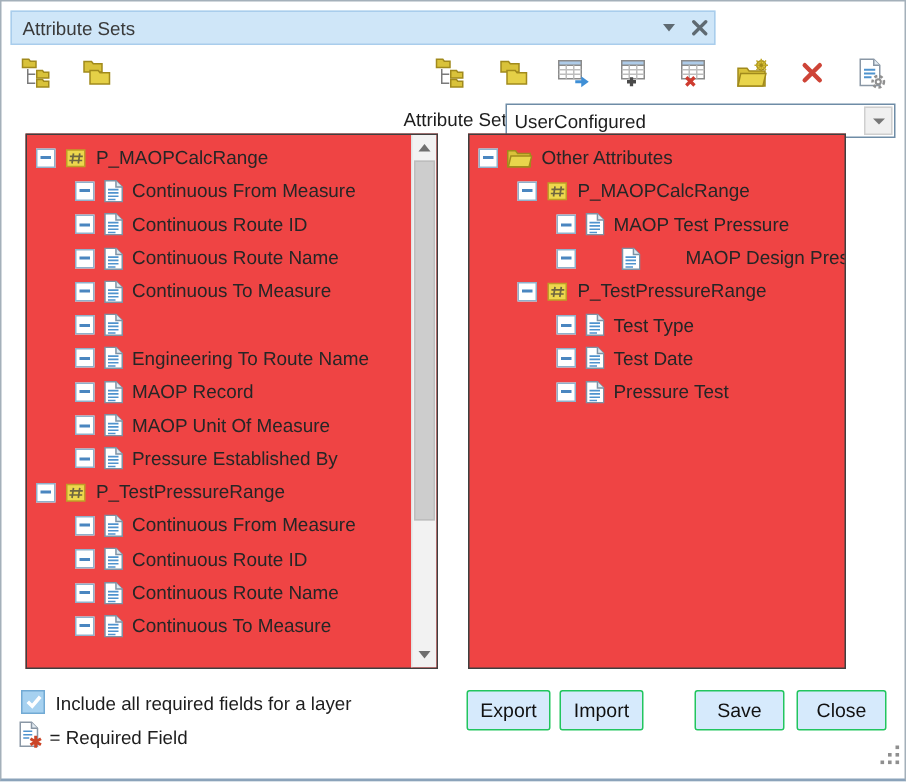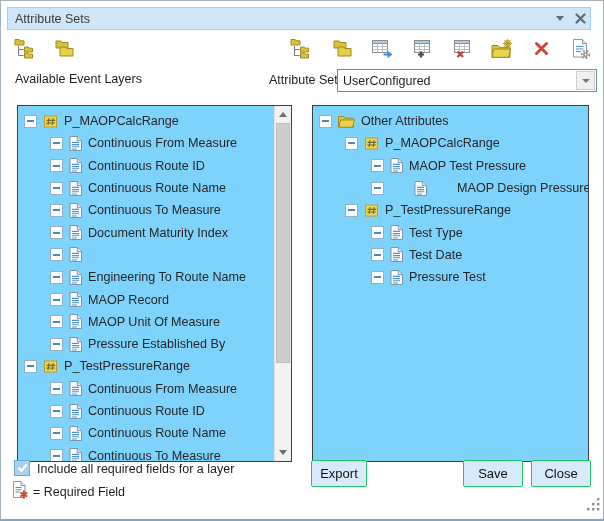--- a/index.html
+++ b/index.html
@@ -3,21 +3,21 @@
 <meta charset="utf-8">
 <style>
   html,body{margin:0;padding:0;background:#eef1f4;}
   .window{
     position:relative;width:604px;height:521px;background:#fff;
     border:1px solid #a4b0ba;border-bottom:2px solid #8ba3ba;box-sizing:border-box;
     font-family:"Liberation Sans",sans-serif;color:#2b2b2b;overflow:hidden;
   }
   
   .titlebar{
-    position:absolute;left:6px;top:6px;width:584px;height:23px;
+    position:absolute;left:6px;top:6px;width:470px;height:23px;
     background:#cfe6f8;border:1px solid #a9cdec;box-sizing:border-box;
     display:flex;align-items:center;
   }
   .titlebar .title{font-size:12.5px;color:#3a3a3a;padding-left:7px;flex:1;}
   .tb-btn{width:20px;height:19px;display:flex;align-items:center;justify-content:center;cursor:default;}
   .tri-down-sm{width:0;height:0;border-left:4px solid transparent;border-right:4px solid transparent;border-top:5px solid #5f6a72;}
   
   .toolbar-left{position:absolute;left:12px;top:36px;display:flex;gap:13px;}
   .toolbar-right{position:absolute;right:9px;top:36px;display:flex;gap:15px;}
   .tool-btn{width:25px;height:23px;display:flex;align-items:center;justify-content:center;}
@@ -27,23 +27,23 @@
     position:absolute;left:336px;top:68px;width:260px;height:23px;box-sizing:border-box;
     background:#fff;border:1px solid #6e8ca6;display:flex;align-items:center;
   }
   .dropdown .dd-value{flex:1;font-size:12.5px;padding-left:5px;color:#1d1d1d;}
   .dd-arrow-btn{
     width:19px;height:19px;margin-right:1px;background:#f0f0f0;border:1px solid #cfcfcf;
     box-sizing:border-box;display:flex;align-items:center;justify-content:center;
   }
   .tri-down-dd{width:0;height:0;border-left:4px solid transparent;border-right:4px solid transparent;border-top:4.5px solid #777;}
   
-  .panel{position:absolute;top:104px;height:357px;background:#7dd3fc;border:1px solid #3f3f3f;box-sizing:border-box;overflow:hidden;}
+  .panel{position:absolute;top:88px;height:357px;background:#ef4444;border:1px solid #3f3f3f;box-sizing:border-box;overflow:hidden;}
   .panel.left{left:16px;width:275px;}
-  .panel.right{left:311px;width:277px;}
+  .panel.right{left:311px;width:252px;}
   .tree-body{position:absolute;left:0;top:0;right:0;bottom:0;padding-top:4px;overflow:hidden;}
   .panel.left .tree-body{right:17px;}
   .tree-row{display:flex;align-items:center;height:22.3px;white-space:nowrap;}
   .expand-box{
     width:13px;height:13px;box-sizing:border-box;border:1px solid #8fb1cb;background:#fff;
     display:inline-flex;align-items:center;justify-content:center;flex:none;margin-right:6px;
   }
   .expand-box .minus{width:7px;height:2px;background:#4a86c0;}
   .tree-icon{display:inline-flex;align-items:center;flex:none;margin-right:6px;}
   .tree-label{font-size:12.6px;color:#262626;}
@@ -163,21 +163,20 @@
         <path d="M1.5 1.5h9l4 4v13.5h-13z" fill="#fff" stroke="#8a97a5"></path>
         <path d="M10.5 1.5v4h4" fill="#e3ebf2" stroke="#8a97a5"></path>
         <path d="M4 8.5h7.5M4 11h7.5M4 13.5h5" stroke="#4f93ce" stroke-width="1.2"></path>
         <circle cx="13.5" cy="16.5" r="3.8" fill="none" stroke="#909090" stroke-width="1.7" stroke-dasharray="2 1.7"></circle>
         <circle cx="13.5" cy="16.5" r="2.4" fill="#909090"></circle>
         <circle cx="13.5" cy="16.5" r="1" fill="#fff"></circle>
       </svg>
     </span>
   </div>
 
-  <div class="lbl" style="left:14px;top:71px;">Available Event Layers</div>
   <div class="lbl" style="left:268px;top:72px;">Attribute Set:</div>
 
   <div class="dropdown">
     <span class="dd-value">UserConfigured</span>
     <span class="dd-arrow-btn">
         <span class="tri-down-dd"></span>
       </span>
   </div>
 
   <div class="panel left">
@@ -238,33 +237,20 @@
             <span class="minus"></span>
           </span>
           <span class="tree-icon">
             <svg width="13" height="15" viewBox="0 0 13 15">
               <path d="M1 .5h7.3l4.2 4.2V14.5H1z" fill="#fff" stroke="#7d93a6"></path>
               <path d="M8.3 .5v4.2h4.2" fill="#dfe8ef" stroke="#7d93a6"></path>
               <path d="M3 6.4h7M3 8.6h7M3 10.8h7M3 13h5" stroke="#4f93ce" stroke-width="1.1"></path>
             </svg>
           </span>
           <span class="tree-label">Continuous To Measure</span>
-        </div>
-        <div class="tree-row" style="padding-left: 32px;">
-          <span class="expand-box">
-            <span class="minus"></span>
-          </span>
-          <span class="tree-icon">
-            <svg width="13" height="15" viewBox="0 0 13 15">
-              <path d="M1 .5h7.3l4.2 4.2V14.5H1z" fill="#fff" stroke="#7d93a6"></path>
-              <path d="M8.3 .5v4.2h4.2" fill="#dfe8ef" stroke="#7d93a6"></path>
-              <path d="M3 6.4h7M3 8.6h7M3 10.8h7M3 13h5" stroke="#4f93ce" stroke-width="1.1"></path>
-            </svg>
-          </span>
-          <span class="tree-label">Document Maturity Index</span>
         </div>
         <div class="tree-row" style="padding-left: 32px;">
           <span class="expand-box">
             <span class="minus"></span>
           </span>
           <span class="tree-icon">
             <svg width="13" height="15" viewBox="0 0 13 15">
               <path d="M1 .5h7.3l4.2 4.2V14.5H1z" fill="#fff" stroke="#7d93a6"></path>
               <path d="M8.3 .5v4.2h4.2" fill="#dfe8ef" stroke="#7d93a6"></path>
               <path d="M3 6.4h7M3 8.6h7M3 10.8h7M3 13h5" stroke="#4f93ce" stroke-width="1.1"></path>
@@ -516,20 +502,21 @@
     <svg width="17" height="20" viewBox="0 0 17 20">
       <path d="M1.5 1.5h7.5l4 4v12h-11.5z" fill="#fff" stroke="#8a97a5"></path>
       <path d="M9 1.5v4h4" fill="#e3ebf2" stroke="#8a97a5"></path>
       <path d="M3.5 7.5h6M3.5 9.8h6M3.5 12h4" stroke="#4f93ce" stroke-width="1.1"></path>
       <path d="M11.8 10.5v8M8.3 12.5l7 4M15.3 12.5l-7 4" stroke="#cc4527" stroke-width="2"></path>
     </svg>
   </span>
   <div class="lbl" style="left:32px;top:484px;">= Required Field</div>
 
   <button class="btn" style="left:310px;width:56px;">Export</button>
+  <button class="btn" style="left:372px;width:56px;">Import</button>
   <button class="btn" style="left:462px;width:60px;">Save</button>
   <button class="btn" style="left:530px;width:60px;">Close</button>
 
   <span class="grip">
     <svg width="14" height="14" viewBox="0 0 14 14">
       <g fill="#8f8f8f">
         <rect x="11" y="1" width="2.4" height="2.4"></rect>
         <rect x="6" y="6" width="2.4" height="2.4"></rect>
           <rect x="11" y="6" width="2.4" height="2.4"></rect>
         <rect x="1" y="11" width="2.4" height="2.4"></rect>

